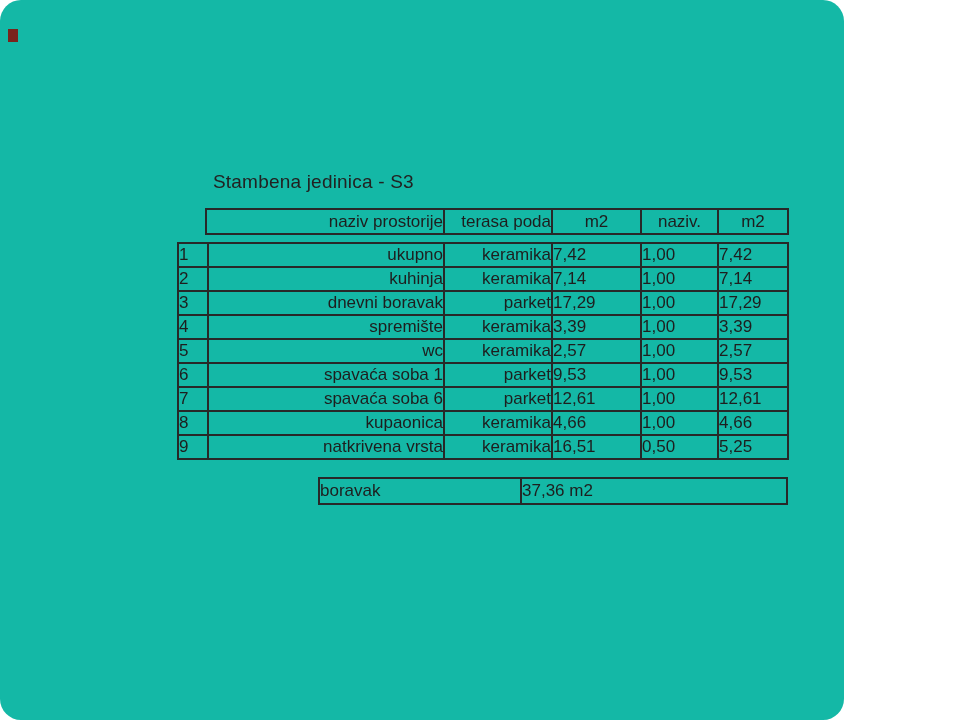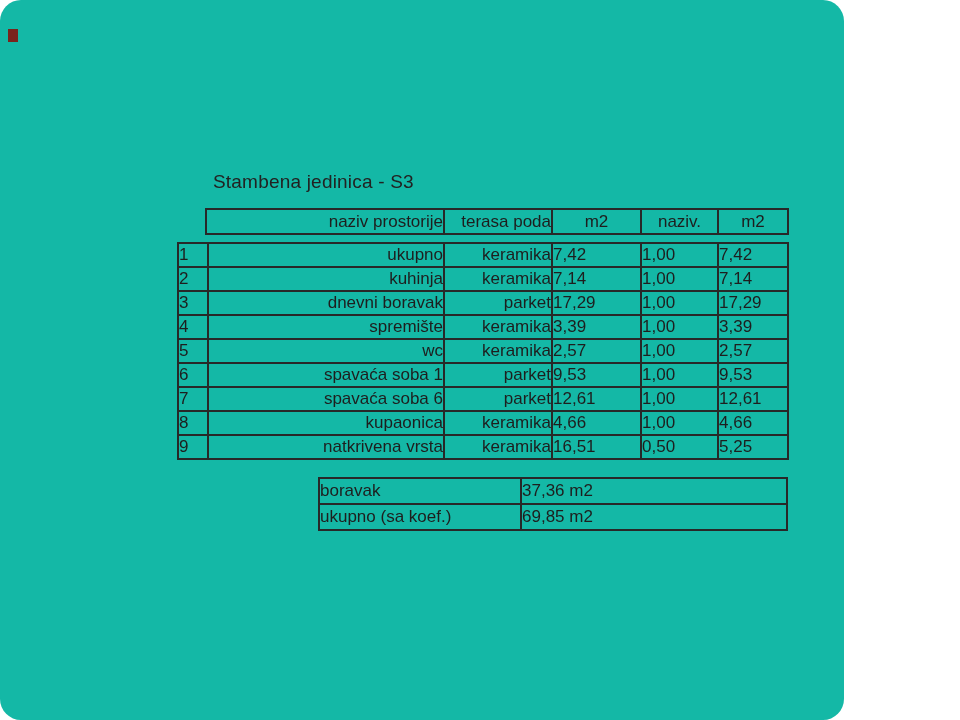--- a/index.html
+++ b/index.html
@@ -169,20 +169,16 @@
   <table class="summary-table">
     <colgroup>
       <col style="width:202px">
         <col style="width:266px">
     </colgroup>
     <tbody>
         <tr>
           <td class="ac">boravak</td>
           <td class="ac">37,36 m2</td>
         </tr>
-        <tr>
-          <td class="ac">ukupno (sa koef.)</td>
-          <td class="ac">69,85 m2</td>
-        </tr>
       </tbody>
   </table>
 
 </div>
 
 </body></html>

